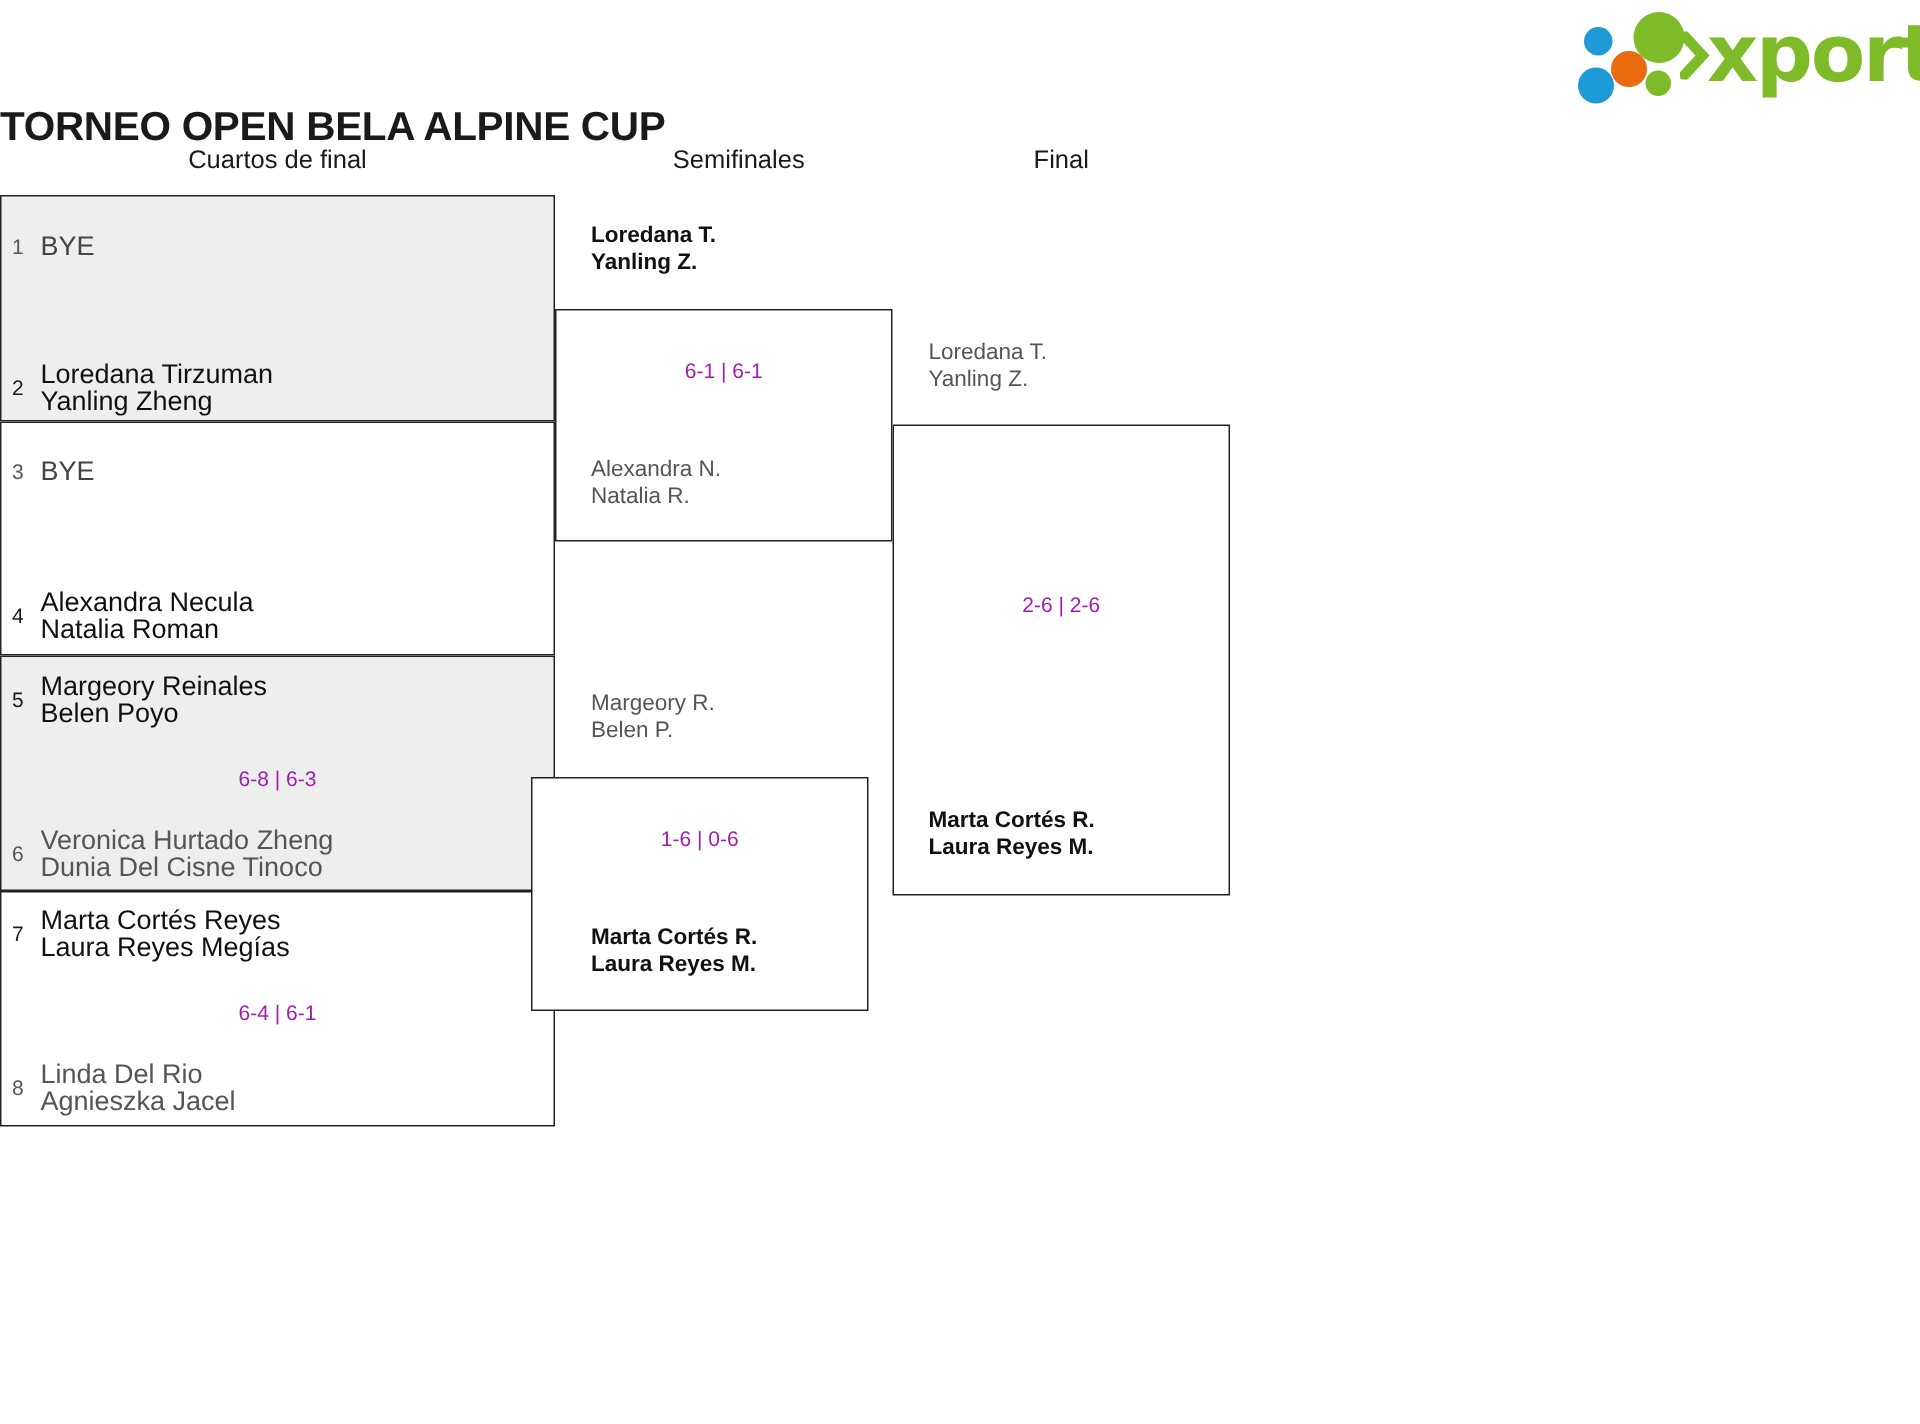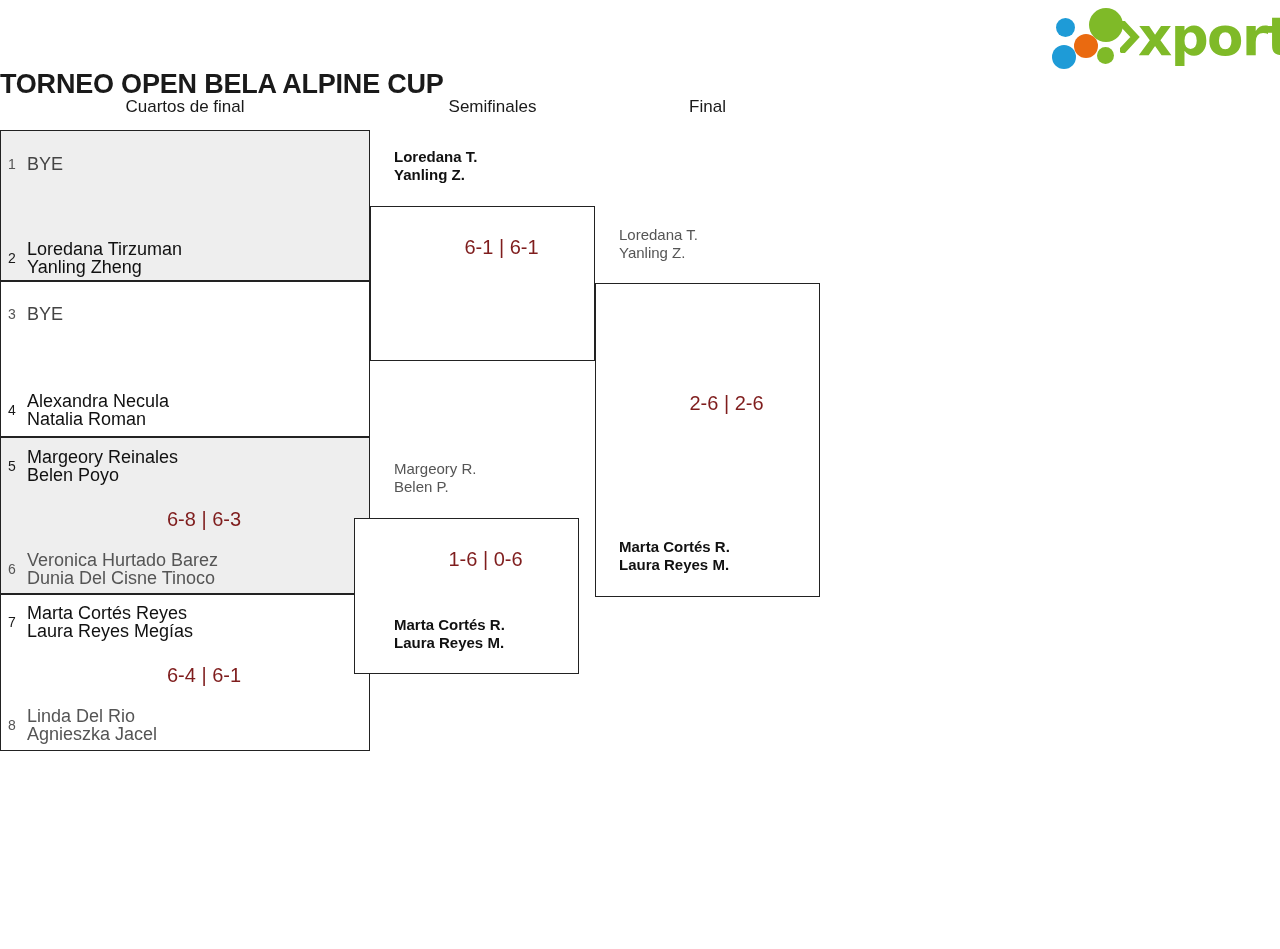--- a/index.html
+++ b/index.html
@@ -129,24 +129,23 @@
     white-space: pre-line;
   }
   .players.win  { color: #111111; font-weight: 400; }
   .players.lose { color: #555555; font-weight: 400; }
   .players.bye  { color: #444444; font-weight: 400; }
 
   .score {
     position: absolute;
     width: 100%;
     text-align: center;
-    font-size: 20px;
-    color: #7f1d1d;
-    line-height: 18px;
-    padding-left: 19px;
+    font-size: 14px;
+    color: #a21caf;
+    line-height: 18px;
   }
 
   
   #qf-1 { left: 0px; top: 130px; width: 370px; height: 151px; }
   #qf-2 { left: 0px; top: 281px; width: 370px; height: 156px; }
   #qf-3 { left: 0px; top: 437px; width: 370px; height: 157px; }
   #qf-4 { left: 0px; top: 594px; width: 370px; height: 157px; }
 
   
   #sf-1 { left: 370px; top: 206px; width: 225px; height: 155px; }
@@ -233,21 +232,21 @@
 
   <div class="match shaded" id="qf-3">
     <div class="team" style="top:10px">
       <span class="seed win">5</span>
       <span class="players win">Margeory Reinales
 Belen Poyo</span>
     </div>
     <div class="score" style="top:72px">6-8 | 6-3</div>
     <div class="team" style="top:113px">
       <span class="seed lose">6</span>
-      <span class="players lose">Veronica Hurtado Barez
+      <span class="players lose">Veronica Hurtado Zheng
 Dunia Del Cisne Tinoco</span>
     </div>
   </div>
 
   <div class="match" id="qf-4">
     <div class="team" style="top:9px">
       <span class="seed win">7</span>
       <span class="players win">Marta Cortés Reyes
 Laura Reyes Megías</span>
     </div>
@@ -257,20 +256,22 @@
       <span class="players lose">Linda Del Rio
 Agnieszka Jacel</span>
     </div>
   </div>
 
   <div class="outside-label win" id="sf1-top">Loredana T.
 Yanling Z.</div>
   <div class="match" id="sf-1">
     <div class="score" style="top:31px">6-1 | 6-1</div>
   </div>
+  <div class="outside-label lose" id="sf1-bot">Alexandra N.
+Natalia R.</div>
 
   <div class="outside-label lose" id="sf2-top">Margeory R.
 Belen P.</div>
   <div class="match" id="sf-2">
     <div class="score" style="top:31px">1-6 | 0-6</div>
   </div>
   <div class="outside-label win" id="sf2-bot">Marta Cortés R.
 Laura Reyes M.</div>
 
   <div class="outside-label lose" id="f1-top">Loredana T.

